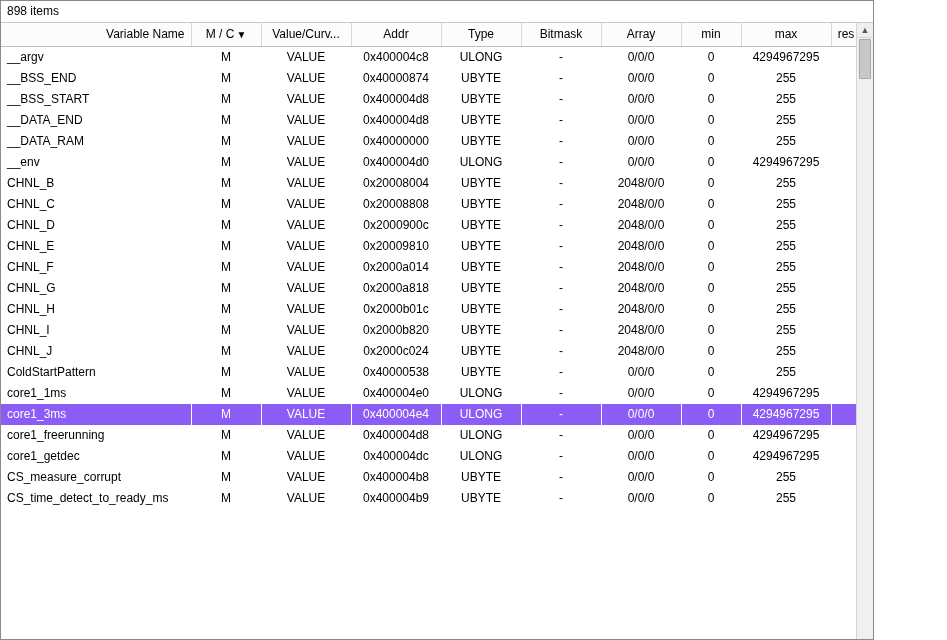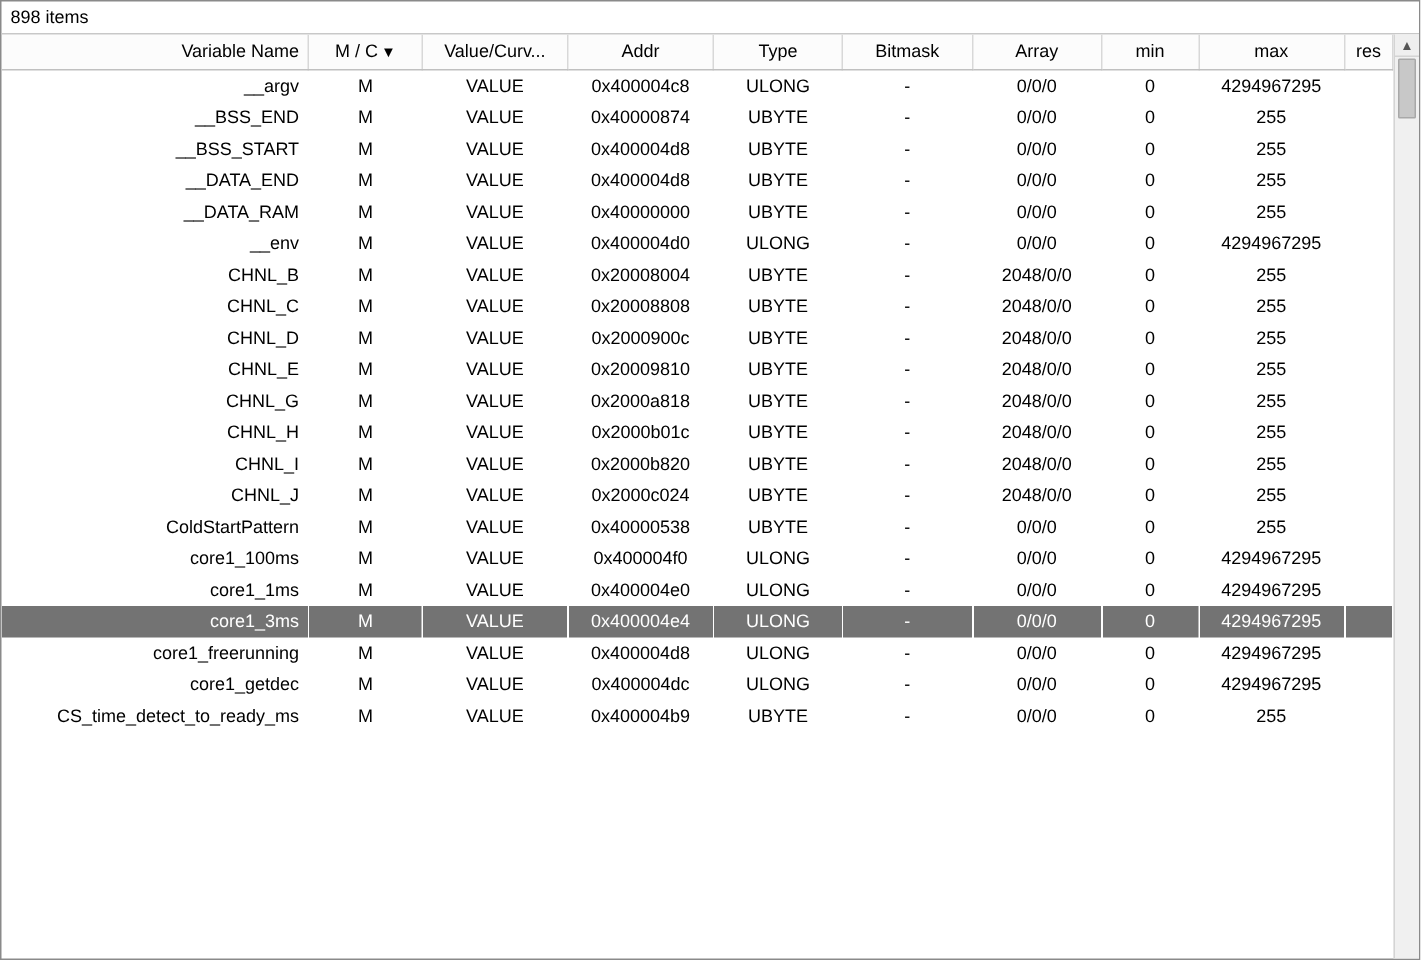--- a/index.html
+++ b/index.html
@@ -6,21 +6,21 @@
   html, body {
     margin: 0; padding: 0;
     width: 947px; height: 640px;
     font-family: "Segoe UI", Tahoma, Arial, sans-serif;
     font-size: 12px;
     color: #000;
     background: #fff;
     overflow: hidden;
   }
   .window {
-    width: 947px; height: 640px;
+    width: 874px; height: 640px;
     display: flex; flex-direction: column;
     border: 1px solid #8a8a8a;
   }
   .status-bar {
     padding: 3px 6px 4px 6px;
     border-bottom: 1px solid #c8c8c8;
     font-size: 12px;
   }
   .grid-wrap {
     flex: 1;
@@ -54,23 +54,23 @@
   }
   tbody td {
     padding: 2px 6px 2px 6px;
     text-align: center;
     border-right: 1px solid transparent;
     white-space: nowrap;
     overflow: hidden;
     height: 17px;
     line-height: 17px;
   }
-  tbody td.left { text-align: right; margin-left: 26px; }
+  tbody td.left { text-align: left; margin-left: 26px; }
   tbody tr.sel td {
-    background: #737373;
+    background: #8b5cf6;
     color: #fff;
   }
   .vscroll {
     width: 17px;
     background: #f0f0f0;
     border-left: 1px solid #d4d4d4;
     position: relative;
   }
   .vscroll .thumb {
     position: absolute;
@@ -240,20 +240,32 @@
               <td>VALUE</td>
               <td>0x20009810</td>
               <td>UBYTE</td>
               <td>-</td>
               <td>2048/0/0</td>
               <td>0</td>
               <td>255</td>
               <td></td>
             </tr>
             <tr>
+              <td class="left">CHNL_F</td>
+              <td>M</td>
+              <td>VALUE</td>
+              <td>0x2000a014</td>
+              <td>UBYTE</td>
+              <td>-</td>
+              <td>2048/0/0</td>
+              <td>0</td>
+              <td>255</td>
+              <td></td>
+            </tr>
+            <tr>
               <td class="left">CHNL_G</td>
               <td>M</td>
               <td>VALUE</td>
               <td>0x2000a818</td>
               <td>UBYTE</td>
               <td>-</td>
               <td>2048/0/0</td>
               <td>0</td>
               <td>255</td>
               <td></td>
@@ -297,32 +309,20 @@
             <tr>
               <td class="left">ColdStartPattern</td>
               <td>M</td>
               <td>VALUE</td>
               <td>0x40000538</td>
               <td>UBYTE</td>
               <td>-</td>
               <td>0/0/0</td>
               <td>0</td>
               <td>255</td>
-              <td></td>
-            </tr>
-            <tr>
-              <td class="left">core1_100ms</td>
-              <td>M</td>
-              <td>VALUE</td>
-              <td>0x400004f0</td>
-              <td>ULONG</td>
-              <td>-</td>
-              <td>0/0/0</td>
-              <td>0</td>
-              <td>4294967295</td>
               <td></td>
             </tr>
             <tr>
               <td class="left">core1_1ms</td>
               <td>M</td>
               <td>VALUE</td>
               <td>0x400004e0</td>
               <td>ULONG</td>
               <td>-</td>
               <td>0/0/0</td>
@@ -357,20 +357,32 @@
             <tr>
               <td class="left">core1_getdec</td>
               <td>M</td>
               <td>VALUE</td>
               <td>0x400004dc</td>
               <td>ULONG</td>
               <td>-</td>
               <td>0/0/0</td>
               <td>0</td>
               <td>4294967295</td>
+              <td></td>
+            </tr>
+            <tr>
+              <td class="left">CS_measure_corrupt</td>
+              <td>M</td>
+              <td>VALUE</td>
+              <td>0x400004b8</td>
+              <td>UBYTE</td>
+              <td>-</td>
+              <td>0/0/0</td>
+              <td>0</td>
+              <td>255</td>
               <td></td>
             </tr>
             <tr>
               <td class="left">CS_time_detect_to_ready_ms</td>
               <td>M</td>
               <td>VALUE</td>
               <td>0x400004b9</td>
               <td>UBYTE</td>
               <td>-</td>
               <td>0/0/0</td>

